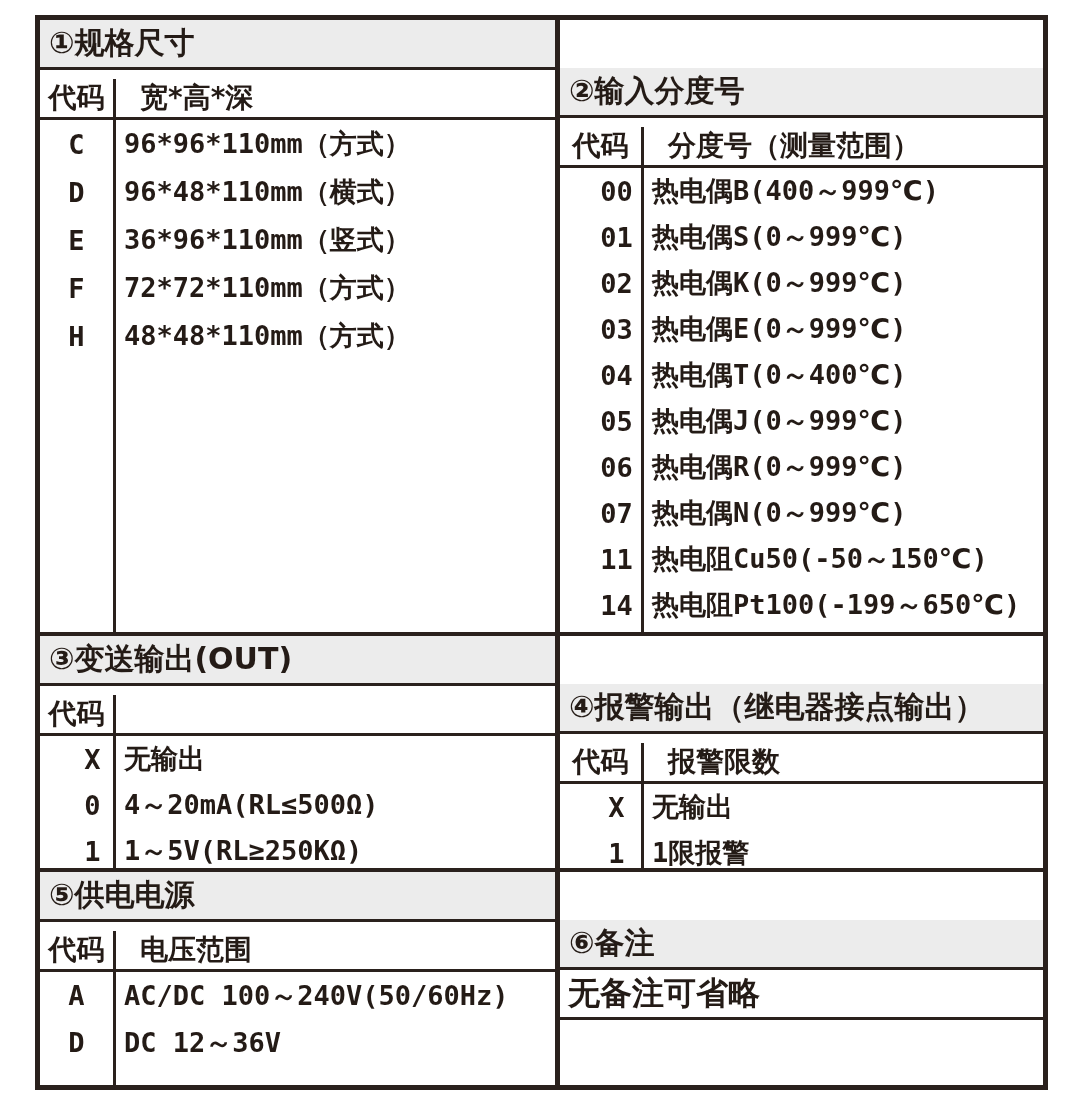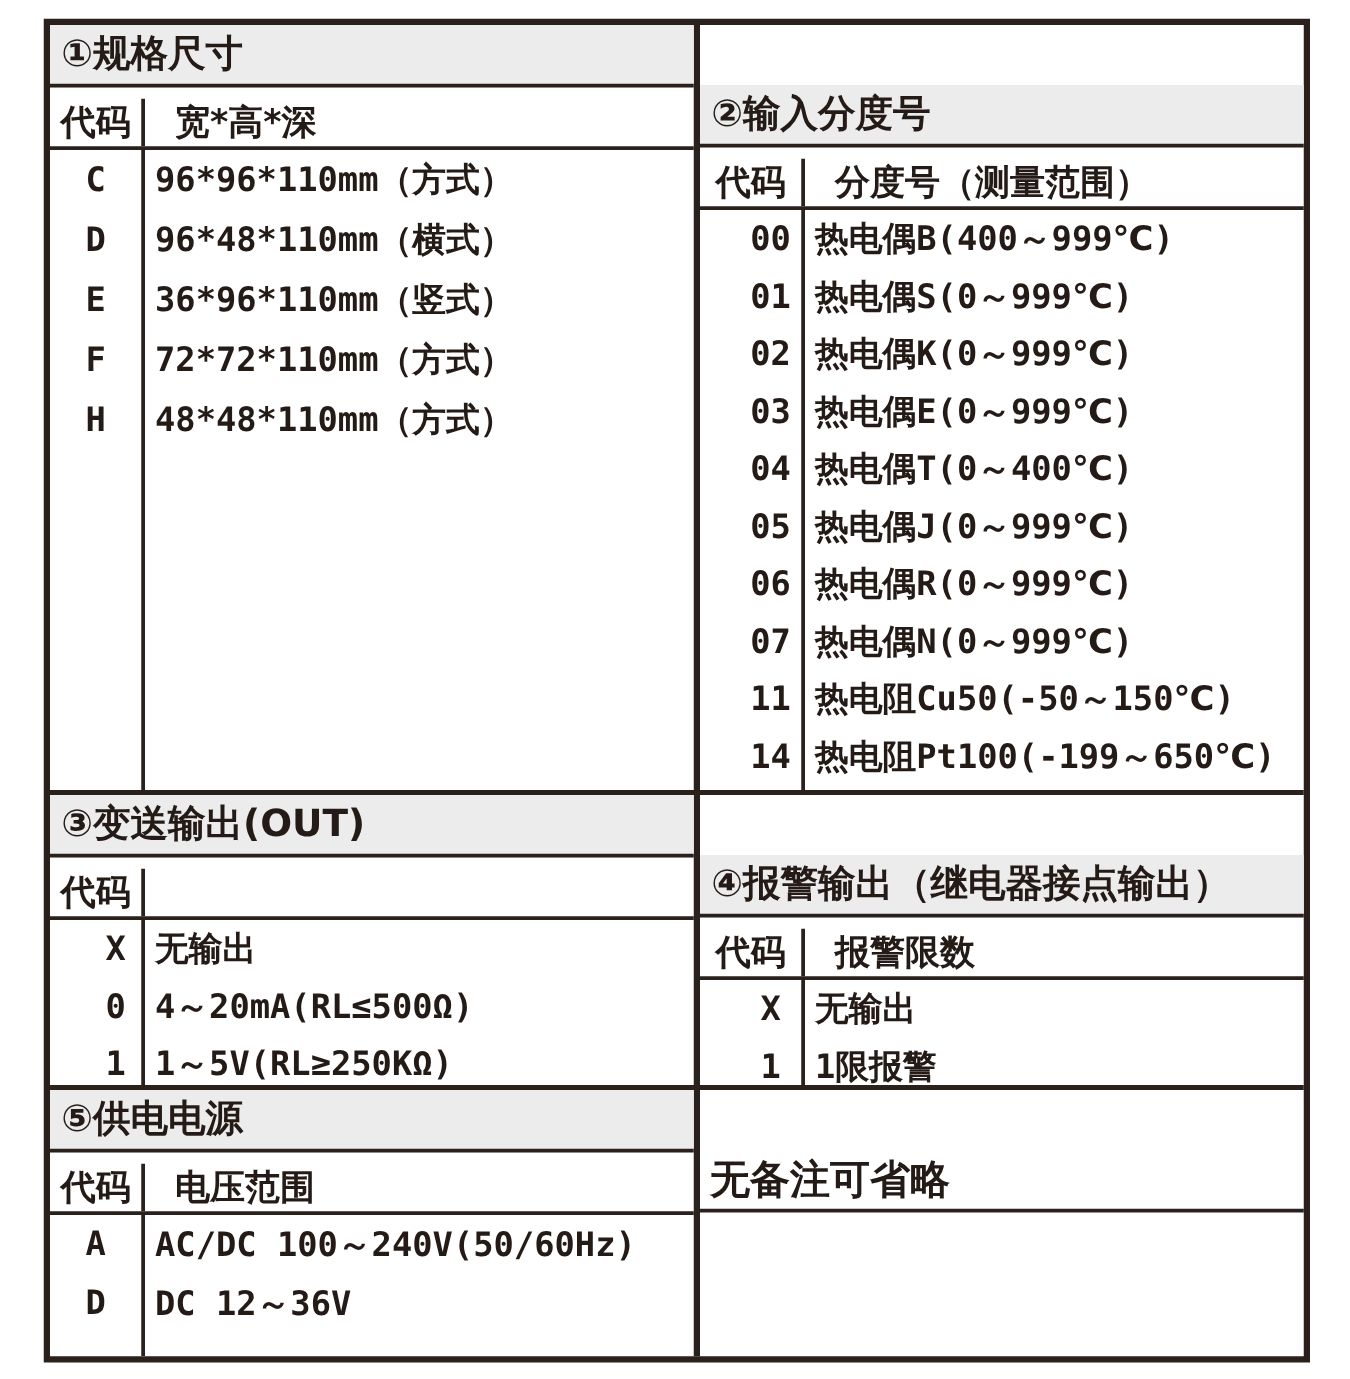--- a/index.html
+++ b/index.html
@@ -219,19 +219,20 @@
           </div>
         <div class="data-vals">
 
         <div class="cell val r47">AC/DC 100～240V(50/60Hz)</div>
             <div class="cell val r47">DC 12～36V</div>
           </div>
       </div>
     </div>
 
     <div class="half-right">
+      <div class="sec-title">⑥备注</div>
       <div class="note-row">无备注可省略</div>
       <div class="empty-rest"></div>
     </div>
 
   </div>
 
 </div>
 
 </body></html>

